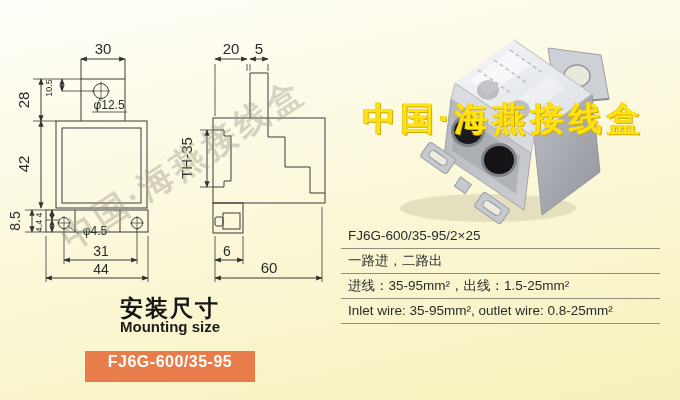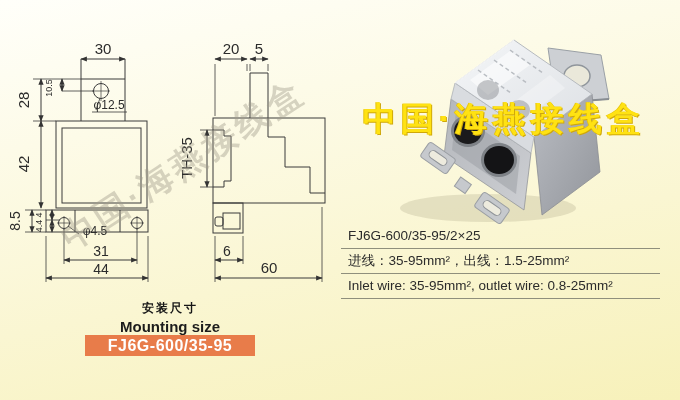--- a/index.html
+++ b/index.html
@@ -19,24 +19,24 @@
     font-size:34px;font-weight:bold;letter-spacing:4px;white-space:nowrap;
     color:rgba(160,155,138,0.42);transform:rotate(-33deg);z-index:5;pointer-events:none;
   }
   #wm-right{
     position:absolute;left:363px;top:97px;width:317px;
     font-size:33px;font-weight:bold;letter-spacing:5px;white-space:nowrap;
     color:#ffe212;text-shadow:1px 1px 0 #cfa70a,-1px 0 0 #e6c40e;z-index:6;pointer-events:none;
   }
   
   #title-block{position:absolute;left:85px;top:299px;width:170px;text-align:center;z-index:3;}
-  #title-cn{font-size:12px;font-weight:bold;color:#161616;letter-spacing:2px;line-height:19px;}
+  #title-cn{font-size:23px;font-weight:bold;color:#161616;letter-spacing:2px;line-height:19px;}
   #title-en{font-size:15px;color:#1c1c1c;line-height:17px;font-weight:bold;}
   #model-badge{
-    margin-top:0;height:21px;line-height:21px;background:#e87c4a;
+    margin-top:16px;height:31px;line-height:21px;background:#e87c4a;
     color:#ffffff;font-size:16px;font-weight:bold;letter-spacing:0.5px;
   }
   
   #spec-block{position:absolute;left:341px;top:224px;width:319px;z-index:4;}
   .spec-row{
     height:24px;line-height:23px;border-bottom:1px solid #8f8f7c;
     padding-left:7px;font-size:13.5px;color:#2b2b2b;white-space:nowrap;overflow:visible;
   }
   #photo-svg{position:absolute;left:360px;top:10px;z-index:1;}
   #drawing-svg{position:absolute;left:0;top:0;z-index:2;}
@@ -226,17 +226,18 @@
   <div id="wm-right">中国·海燕接线盒</div>
 
   <div id="title-block">
     <div id="title-cn">安装尺寸</div>
     <div id="title-en">Mounting size</div>
     <div id="model-badge">FJ6G-600/35-95</div>
   </div>
 
   <div id="spec-block">
     <div class="spec-row">FJ6G-600/35-95/2×25</div>
+    <div class="spec-row">一路进，二路出</div>
     <div class="spec-row">进线：35-95mm²，出线：1.5-25mm²</div>
     <div class="spec-row">Inlet wire: 35-95mm², outlet wire: 0.8-25mm²</div>
   </div>
 
 </div>
 
 </body></html>

